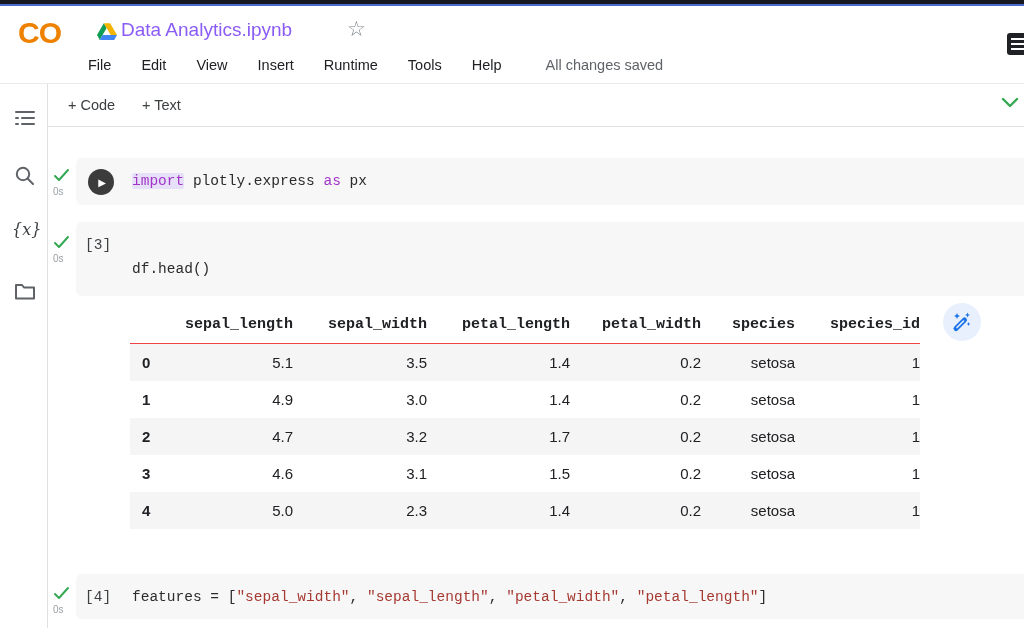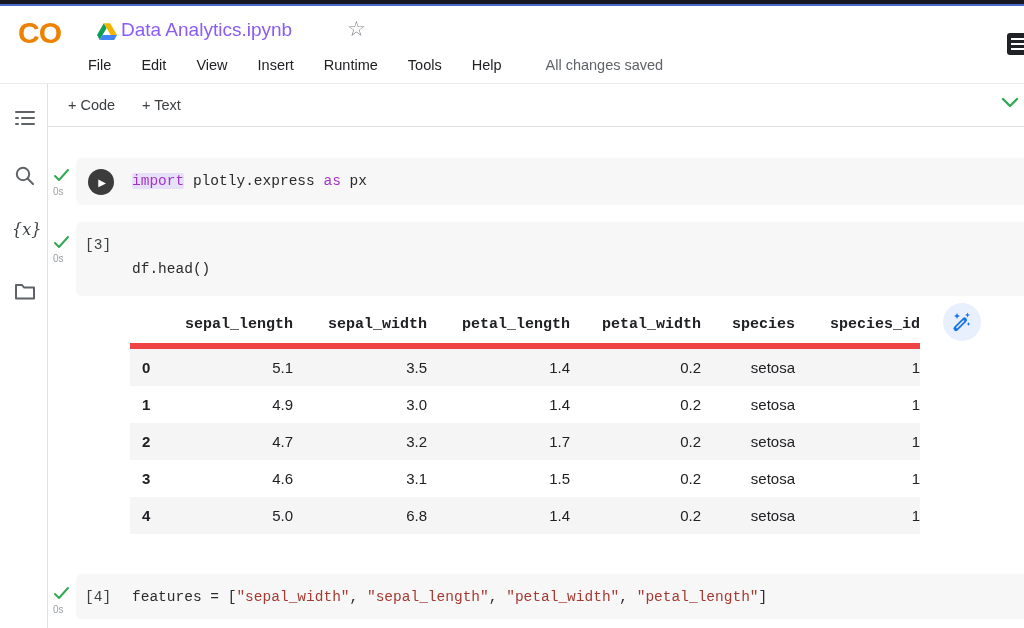--- a/index.html
+++ b/index.html
@@ -62,21 +62,21 @@
   .exec-count { position:absolute; left:9px; top:11px; font-family:"Liberation Mono","DejaVu Sans Mono",monospace;
                 font-size:14.5px; line-height:24px; color:#3c4043; }
   .tok-kw { color:#a235c8; }
   .tok-hl { background:#e6e0f8; border-radius:2px; }
   .tok-str { color:#a63a32; }
 
   
   .df-table { position:absolute; left:130px; top:306px; border-collapse:collapse;
               font-size:15px; color:#202124; }
   .df-table th { font-family:"Liberation Mono","DejaVu Sans Mono",monospace; font-weight:bold;
-                 font-size:15px; text-align:right; padding:10px 0; border-bottom:6px solid #ef4444; }
+                 font-size:15px; text-align:right; padding:10px 0; border-bottom:1px solid #ef4444; }
   .df-table td { text-align:right; padding:10px 0; }
   .df-table th:first-child, .df-table td:first-child { text-align:left; padding-left:12px; font-weight:bold; }
   .df-table tr.stripe { background:#f5f5f5; }
   .wand-btn { position:absolute; left:943px; top:303px; width:38px; height:38px; border-radius:50%;
               background:#e8f0fe; display:flex; align-items:center; justify-content:center; cursor:pointer; }
 </style>
 </head>
 <body>
 
 <div id="app">
@@ -207,21 +207,21 @@
       <td>4.6</td>
       <td>3.1</td>
       <td>1.5</td>
       <td>0.2</td>
       <td>setosa</td>
       <td>1</td>
     </tr>
     <tr class="stripe">
       <td>4</td>
       <td>5.0</td>
-      <td>6.8</td>
+      <td>2.3</td>
       <td>1.4</td>
       <td>0.2</td>
       <td>setosa</td>
       <td>1</td>
     </tr>
   </tbody>
     </table>
 
   <div class="wand-btn">
     <svg width="24" height="24" viewBox="0 0 24 24">

